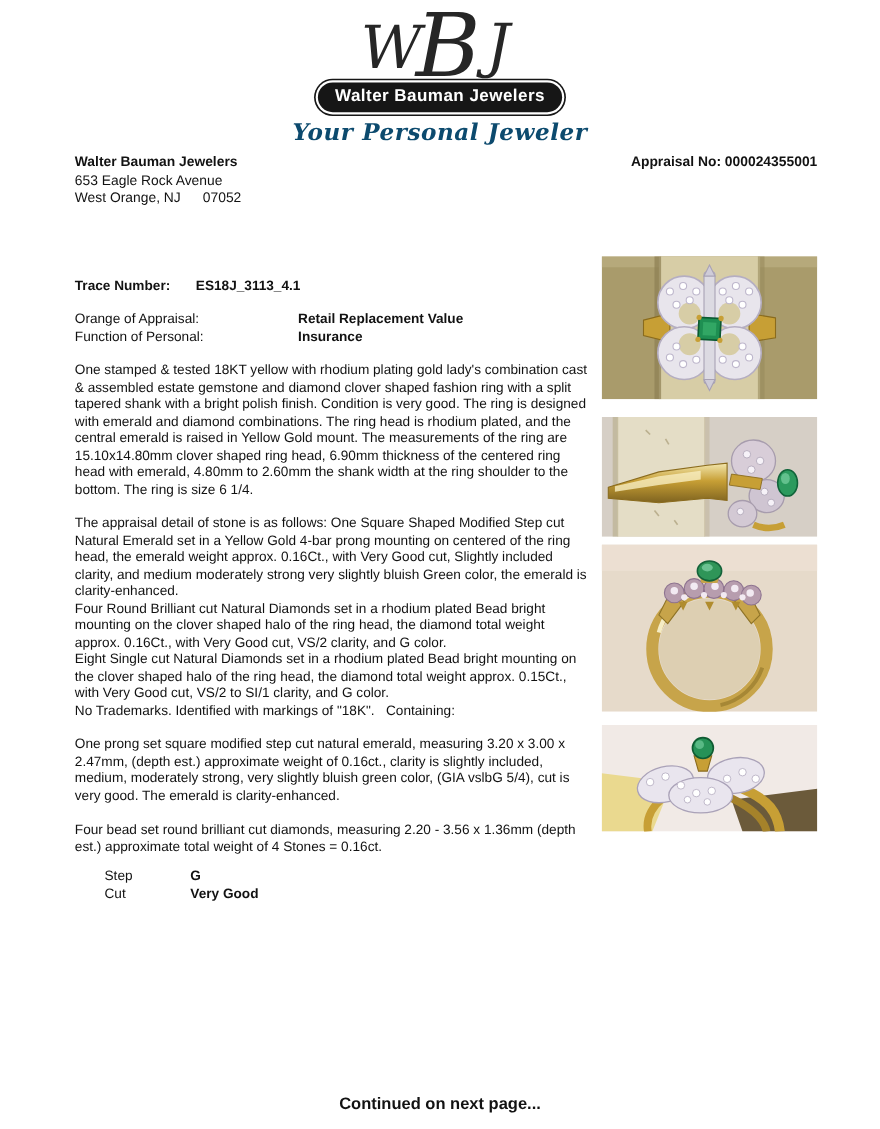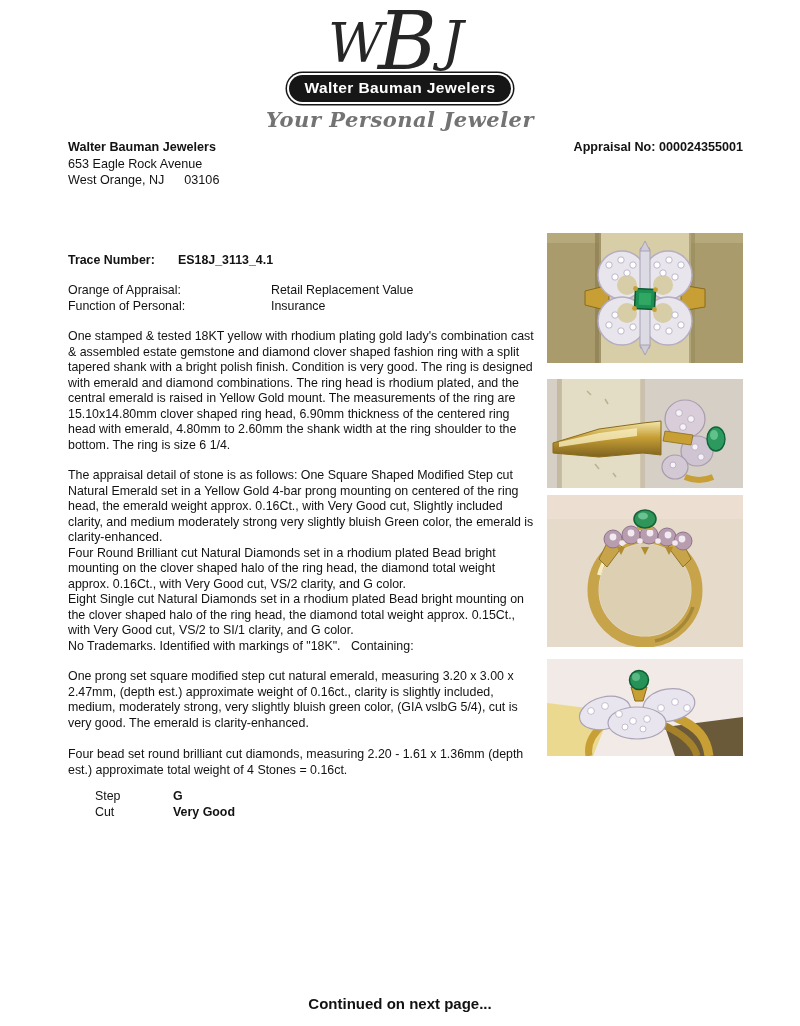--- a/index.html
+++ b/index.html
@@ -27,21 +27,21 @@
     padding: 4px 16px 5px 16px;
     border-radius: 14px;
     box-shadow: 0 0 0 2px #ffffff, 0 0 0 3.5px #161616;
     margin-top: 3px;
   }
   .tagline {
     font-family: "DejaVu Serif", serif;
     font-style: italic;
     font-weight: bold;
     font-size: 21px;
-    color: #737373;
+    color: #0c4a6e;
     margin-top: 5px;
     letter-spacing: 0.5px;
   }
 
   
   .header-row {
     display: flex;
     justify-content: space-between;
     align-items: flex-start;
     margin: 7px 57px 0 68px;
@@ -66,21 +66,21 @@
   }
   .photo { display: block; width: 196px; }
   .photo-1 { margin-bottom: 16px; }
   .photo-2 { margin-bottom: 7px; }
   .photo-3 { margin-bottom: 12px; }
 
   .trace-row { margin-top: 64px; font-weight: bold; }
   .trace-label { display: inline-block; width: 110px; }
   .purpose-block { margin-top: 15px; }
   .detail-label { display: inline-block; width: 155px; }
-  .detail-value { font-weight: normal; padding-left: 48px; }
+  .detail-value { font-weight: bold; padding-left: 48px; }
 
   .para { margin-top: 15px; }
   .pre-line { white-space: pre-line; }
   .para-4 { margin-top: 16px; }
 
   .grading-table { margin-top: 10px; line-height: 16px; }
   .grade-row .g-label { display: inline-block; width: 105px; padding-left: 27px; }
   .grade-row .g-value { font-weight: bold; }
 
   .footer {
@@ -108,21 +108,21 @@
     </svg>
     <div class="banner">Walter Bauman Jewelers</div>
     <div class="tagline">Your Personal Jeweler</div>
   </div>
 
   <div class="header-row">
     <div>
       <div class="company-name">Walter Bauman Jewelers</div>
       <div>653 Eagle Rock Avenue</div>
       <div>
-        <span>West Orange, NJ</span><span class="zip">03106</span>
+        <span>West Orange, NJ</span><span class="zip">07052</span>
       </div>
     </div>
     <div class="appraisal-no">Appraisal No: 000024355001</div>
   </div>
 
   <div class="content">
 
     <div class="photo-stack">
 
       <svg class="photo photo-1" width="196" height="130" viewBox="0 0 196 130">
@@ -309,21 +309,21 @@
         <span class="detail-label">Function of Personal:</span><span class="detail-value">Insurance</span>
       </div>
     </div>
 
     <p class="para">One stamped &amp; tested 18KT yellow with rhodium plating gold lady's combination cast &amp; assembled estate gemstone and diamond clover shaped fashion ring with a split tapered shank with a bright polish finish. Condition is very good. The ring is designed with emerald and diamond combinations. The ring head is rhodium plated, and the central emerald is raised in Yellow Gold mount. The measurements of the ring are 15.10x14.80mm clover shaped ring head, 6.90mm thickness of the centered ring head with emerald, 4.80mm to 2.60mm the shank width at the ring shoulder to the bottom. The ring is size 6 1/4.</p>
     <p class="para pre-line">The appraisal detail of stone is as follows: One Square Shaped Modified Step cut Natural Emerald set in a Yellow Gold 4-bar prong mounting on centered of the ring head, the emerald weight approx. 0.16Ct., with Very Good cut, Slightly included clarity, and medium moderately strong very slightly bluish Green color, the emerald is clarity-enhanced.
 Four Round Brilliant cut Natural Diamonds set in a rhodium plated Bead bright mounting on the clover shaped halo of the ring head, the diamond total weight approx. 0.16Ct., with Very Good cut, VS/2 clarity, and G color.
 Eight Single cut Natural Diamonds set in a rhodium plated Bead bright mounting on the clover shaped halo of the ring head, the diamond total weight approx. 0.15Ct., with Very Good cut, VS/2 to SI/1 clarity, and G color.
 No Trademarks. Identified with markings of "18K".&nbsp;&nbsp; Containing:</p>
     <p class="para">One prong set square modified step cut natural emerald, measuring 3.20 x 3.00 x 2.47mm, (depth est.) approximate weight of 0.16ct., clarity is slightly included, medium, moderately strong, very slightly bluish green color, (GIA vslbG 5/4), cut is very good. The emerald is clarity-enhanced.</p>
-    <p class="para para-4">Four bead set round brilliant cut diamonds, measuring 2.20 - 1.61 x 1.36mm (depth est.) approximate total weight of 4 Stones = 0.16ct.</p>
+    <p class="para para-4">Four bead set round brilliant cut diamonds, measuring 2.20 - 3.56 x 1.36mm (depth est.) approximate total weight of 4 Stones = 0.16ct.</p>
 
     <div class="grading-table">
       <div class="grade-row">
         <span class="g-label">Step</span><span class="g-value">G</span>
       </div>
       <div class="grade-row">
         <span class="g-label">Cut</span><span class="g-value">Very Good</span>
       </div>
     </div>
   </div>

